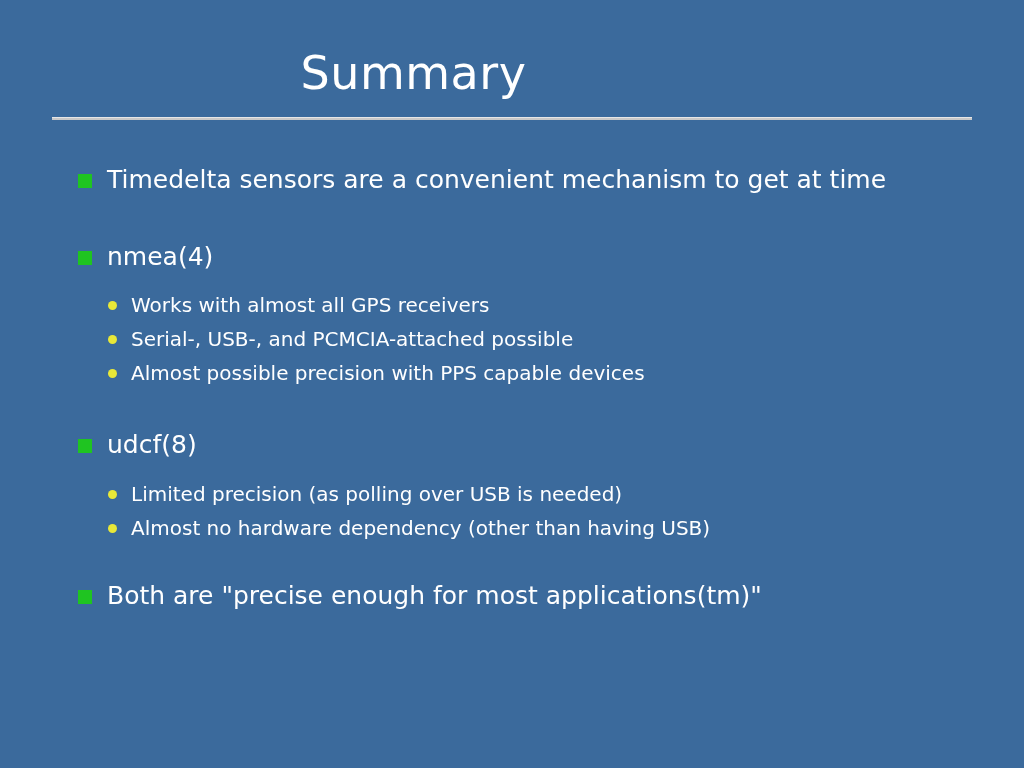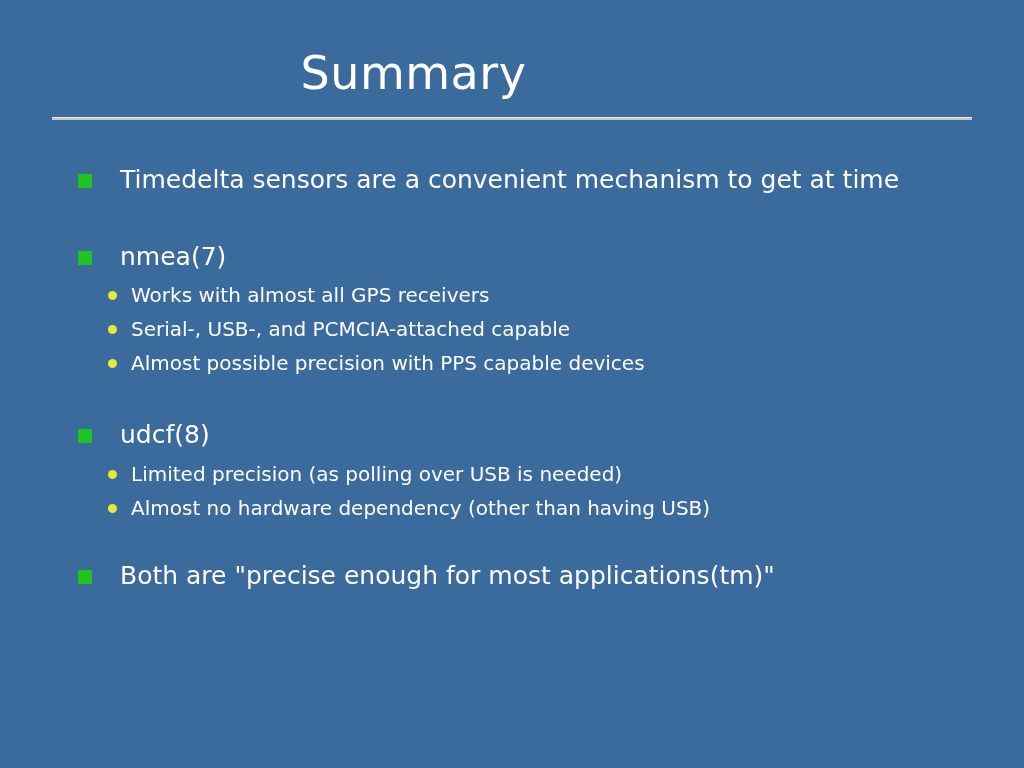--- a/index.html
+++ b/index.html
@@ -43,36 +43,36 @@
     box-sizing: border-box;
   }
   .body-area {
     position: absolute;
     top: 165px;
     left: 78px;
     width: 900px;
   }
   .l1 {
     position: relative;
-    padding-left: 42px;
+    padding-left: 29px;
     color: #ffffff;
     font-size: 25px;
     line-height: 1.22;
     margin-bottom: 0;
   }
   .l1 .sq {
     position: absolute;
     left: 0;
     top: 9px;
     width: 14px;
     height: 14px;
     background: #1fc421;
   }
   .l2-list {
-    margin-top: 6px;
+    margin-top: 16px;
     padding-left: 29px;
   }
   .l2 {
     position: relative;
     padding-left: 24px;
     color: #ffffff;
     font-size: 20px;
     line-height: 1.7;
   }
   .l2 .dot {
@@ -101,30 +101,30 @@
 
     <div class="l1">
       <span class="sq"></span>
       <span>Timedelta sensors are a convenient mechanism to get at time</span>
     </div>
 
     <div class="gap-lg"></div>
 
     <div class="l1">
       <span class="sq"></span>
-      <span>nmea(7)</span>
+      <span>nmea(4)</span>
     </div>
     <div class="l2-list">
       <div class="l2">
         <span class="dot"></span>
         <span>Works with almost all GPS receivers</span>
       </div>
       <div class="l2">
         <span class="dot"></span>
-        <span>Serial-, USB-, and PCMCIA-attached capable</span>
+        <span>Serial-, USB-, and PCMCIA-attached possible</span>
       </div>
       <div class="l2">
         <span class="dot"></span>
         <span>Almost possible precision with PPS capable devices</span>
       </div>
     </div>
 
     <div class="gap-md"></div>
 
     <div class="l1">

